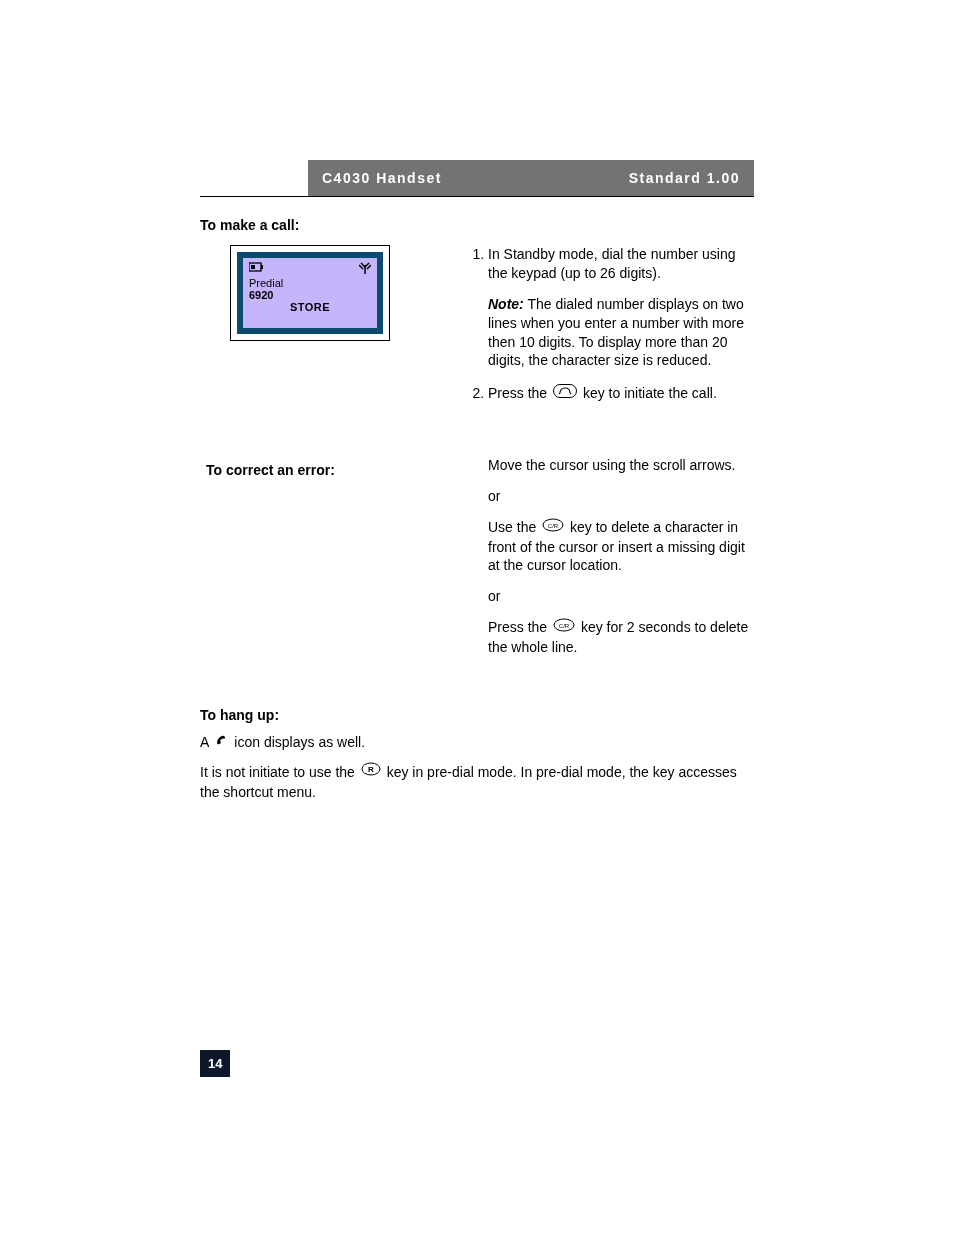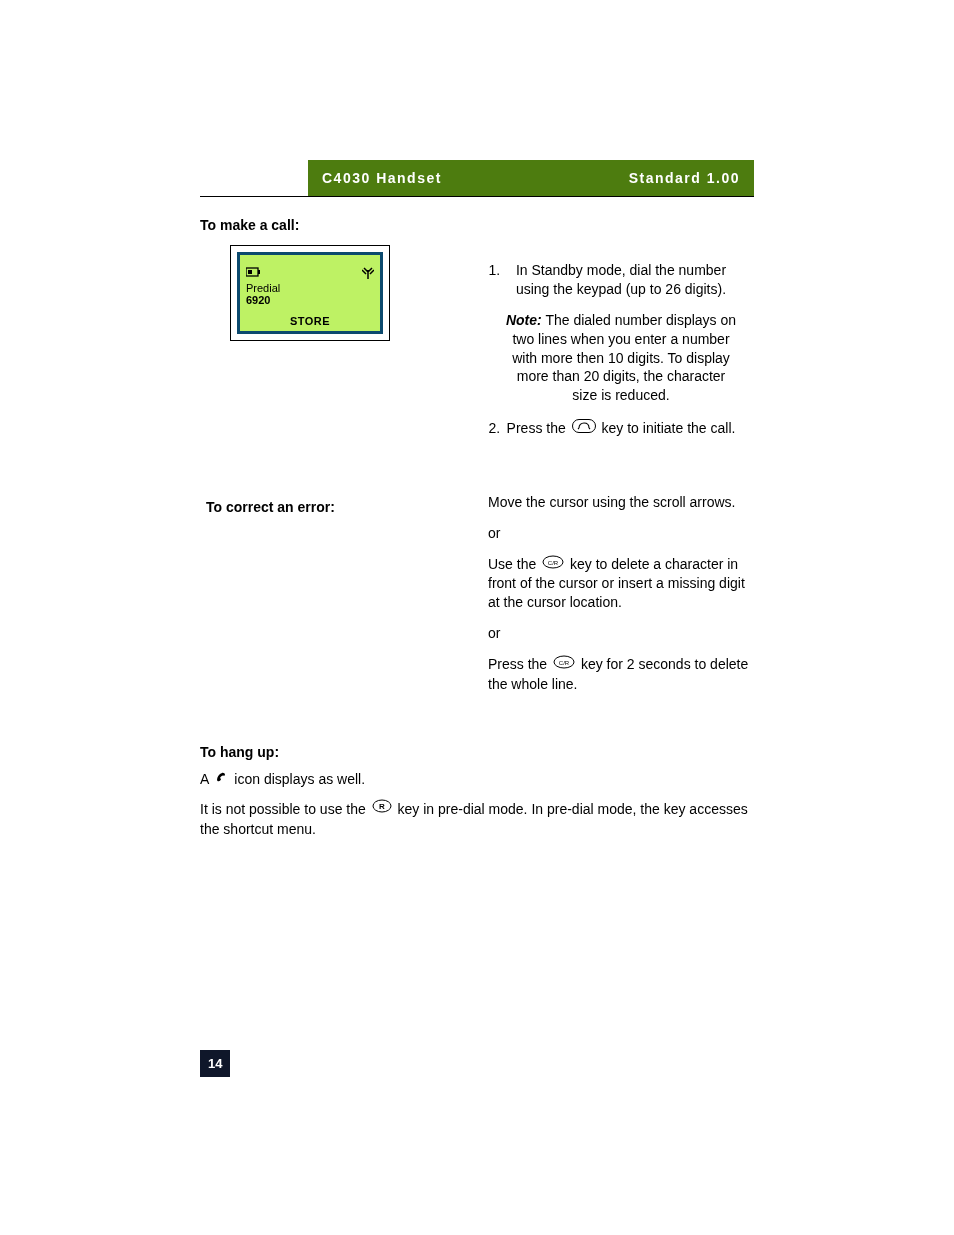--- a/index.html
+++ b/index.html
@@ -12,21 +12,21 @@
     color: #000;
   }
   .page {
     position: relative;
     width: 954px;
     height: 1235px;
     box-sizing: border-box;
     padding: 160px 200px 0 200px;
   }
   .header-bar {
-    background: #4d7c0f;
+    background: #737373;
     height: 36px;
     display: flex;
     align-items: center;
     justify-content: space-between;
     padding: 0 14px;
     margin-left: 108px;
     margin-right: 0;
     color: #fff;
     font-weight: bold;
     letter-spacing: 1.5px;
@@ -55,53 +55,53 @@
   .left-col {
     width: 260px;
     flex: 0 0 260px;
   }
   .right-col {
     flex: 1;
     font-size: 14px;
     line-height: 1.35;
   }
   .right-col p { margin: 0 0 12px 0; }
-  .right-col ol { margin: 16px; padding-left: 28px; text-align: center; }
+  .right-col ol { margin: 0; padding-left: 28px; }
   .right-col li { margin-bottom: 14px; }
   .note-label { font-weight: bold; font-style: italic; }
 
   
   .device {
     border: 1.5px solid #000;
     width: 160px;
     height: 96px;
     padding: 6px;
     box-sizing: border-box;
     margin-left: 30px;
   }
   .device-inner {
-    border: 3px solid #0c4a6e;
-    background: #bef264;
+    border: 6px solid #0c4a6e;
+    background: #c4b5fd;
     width: 100%;
     height: 100%;
     box-sizing: border-box;
-    padding: 12px 6px 2px 6px;
+    padding: 4px 6px 2px 6px;
     font-size: 11px;
     position: relative;
   }
   .device-topicons {
     display: flex;
     justify-content: space-between;
     height: 14px;
   }
   .device-line1 { font-family: Arial, Helvetica, sans-serif; margin-top: 1px; }
   .device-line2 { font-weight: bold; }
   .device-softkey {
     position: absolute;
-    bottom: 4px;
+    bottom: 15px;
     left: 0; right: 0;
     text-align: center;
     font-weight: bold;
     font-size: 11px;
     letter-spacing: 0.5px;
     margin-top: 44px;
   }
   .batt-icon svg, .ant-icon svg { display: block; }
 
   .inline-key {
@@ -238,21 +238,21 @@
     <span>A</span>
     <span class="hook-icon">
       <svg width="14" height="14" viewBox="0 0 14 14">
           <path d="M3 10 C3 7, 5 4, 8 3 C9.5 2.5, 11 3.5, 11 5 L10 6 C9 5, 7 6, 6 8 L7 9 C7 10.5, 5 12, 3.5 11 Z" fill="#000"></path>
         </svg>
     </span>
     <span>icon displays as well.</span>
   </p>
 
   <p class="body-text">
-    <span>It is not possible to use the</span>
+    <span>It is not initiate to use the</span>
     <span class="inline-key">
       <svg width="20" height="14" viewBox="0 0 20 14">
           <ellipse cx="10" cy="7" rx="9" ry="6" fill="none" stroke="#000" stroke-width="1"></ellipse>
           <text x="10" y="10" text-anchor="middle" font-size="8" font-family="Arial" font-weight="bold">R</text>
         </svg>
     </span>
     <span>key in pre-dial mode. In pre-dial mode, the key accesses the shortcut menu.</span>
   </p>
 
   <div class="page-num">14</div>

